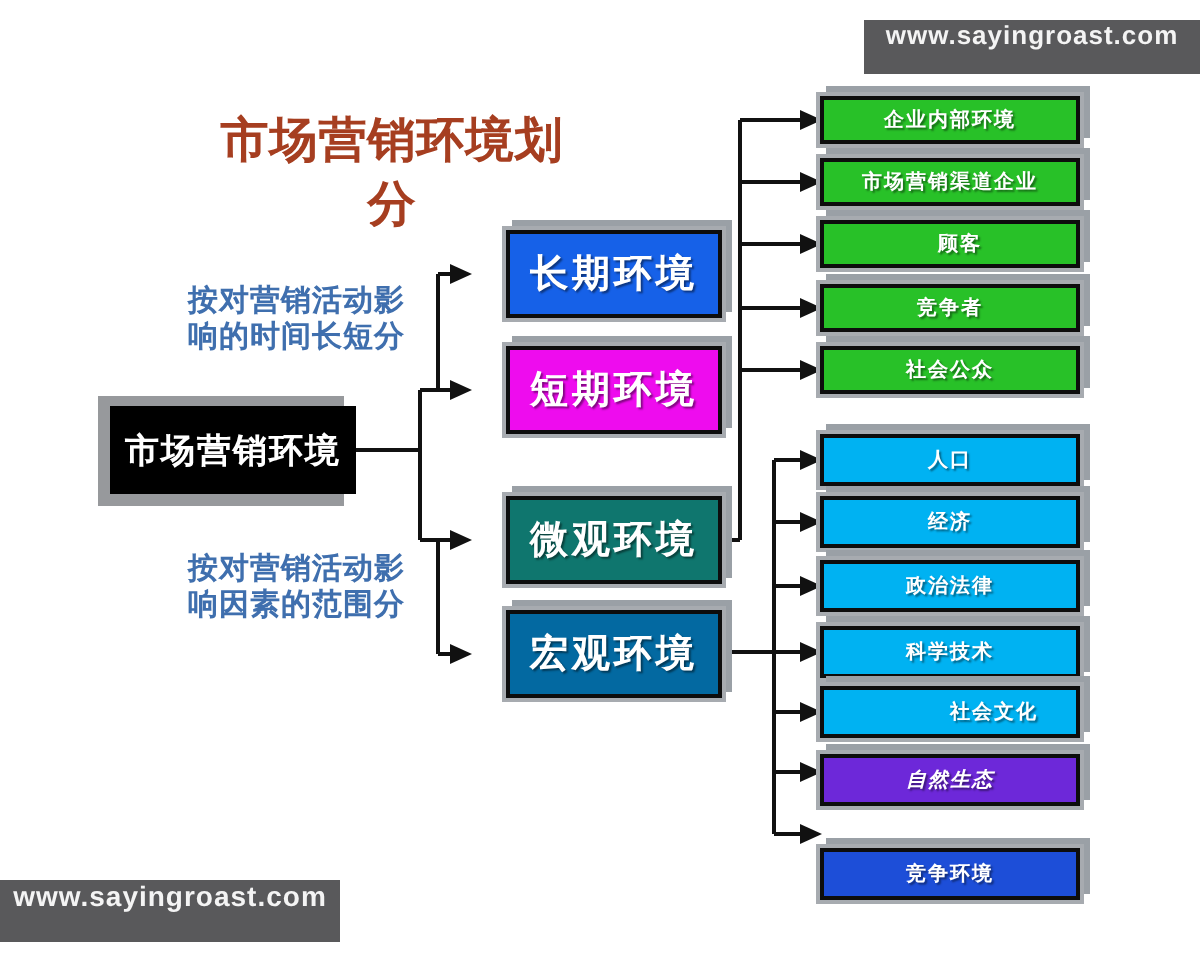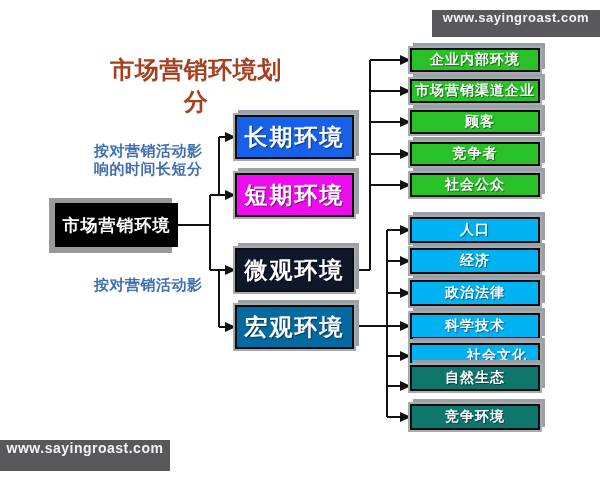--- a/index.html
+++ b/index.html
@@ -32,22 +32,22 @@
     position:absolute; display:flex; align-items:center; justify-content:center;
     color:#ffffff; font-weight:bold; border:2px solid #0d0d0d;
     text-shadow:1px 1px 1px rgba(0,0,0,.45);
     box-shadow:0 0 0 2px #a7abb0, 4px -4px 0 1px #9aa0a6;
   }
   #root {
     left:55px; top:203px; width:123px; height:44px; font-size:17px; letter-spacing:1px;
     border-color:#000;
     box-shadow:-6px -5px 0 #97999c, -6px 6px 0 #97999c;
   }
-  .lvl2 { left:235px; width:119px; height:44px; font-size:23px; letter-spacing:2px; }
-  .child { left:410px; width:130px; font-size:14px; letter-spacing:1px; }
+  .lvl2 { left:253px; width:108px; height:44px; font-size:19px; letter-spacing:2px; }
+  .child { left:410px; width:130px; font-size:10px; letter-spacing:1px; }
   .child.green { height:24px; }
   .child.cyan  { height:26px; }
   
   #wires { position:absolute; left:0; top:0; width:600px; height:480px; }
   #wires path { stroke:#111111; stroke-width:2; fill:none; shape-rendering:crispEdges; }
   #wires polygon { fill:#111111; stroke:none; }
 </style>
 </head>
 <body>
 
@@ -96,34 +96,35 @@
 </div>
 
 <div id="title" style="color: rgb(166, 62, 32);">市场营销环境划分</div>
 
 <div class="crit" id="crit-time" style="color: rgb(63, 111, 174);">
   <div>按对营销活动影</div>
   <div>响的时间长短分</div>
 </div>
 <div class="crit" id="crit-scope" style="color: rgb(63, 111, 174);">
   <div>按对营销活动影</div>
+  <div>响因素的范围分</div>
 </div>
 
 <div class="node" id="root" style="background: rgb(0, 0, 0);">市场营销环境</div>
 
 <div class="node lvl2" style="top: 115px; background: rgb(22, 97, 232);">长期环境</div>
 <div class="node lvl2" style="top: 173px; background: rgb(238, 12, 238);">短期环境</div>
-<div class="node lvl2" style="top: 248px; background: #0f172a;">微观环境</div>
+<div class="node lvl2" style="top: 248px; background: #0f766e;">微观环境</div>
 <div class="node lvl2" style="top: 305px; background: #0369a1;">宏观环境</div>
 
 <div class="node child green" style="top: 48px; background: rgb(40, 193, 40);">企业内部环境</div>
 <div class="node child green" style="top: 79px; background: rgb(40, 193, 40);">市场营销渠道企业</div>
 <div class="node child green" style="top: 110px; background: rgb(40, 193, 40); padding-left: 10px;">顾客</div>
 <div class="node child green" style="top: 142px; background: rgb(40, 193, 40);">竞争者</div>
 <div class="node child green" style="top: 173px; background: rgb(40, 193, 40);">社会公众</div>
 
 <div class="node child cyan" style="top: 217px; background: rgb(0, 178, 242);">人口</div>
 <div class="node child cyan" style="top: 248px; background: rgb(0, 178, 242);">经济</div>
 <div class="node child cyan" style="top: 280px; background: rgb(0, 178, 242);">政治法律</div>
 <div class="node child cyan" style="top: 313px; background: rgb(0, 178, 242);">科学技术</div>
 <div class="node child cyan" style="top: 343px; background: rgb(0, 178, 242); padding-left: 44px;">社会文化</div>
-<div class="node child cyan" style="top: 365px; background: #0f766e;">自然生态</div>
-<div class="node child cyan" style="top: 404px; background: #0f766e;">竞争环境</div>
+<div class="node child cyan" style="top: 377px; background: #6d28d9; font-style: italic;">自然生态</div>
+<div class="node child cyan" style="top: 424px; background: #1d4ed8;">竞争环境</div>
 
 </body></html>

